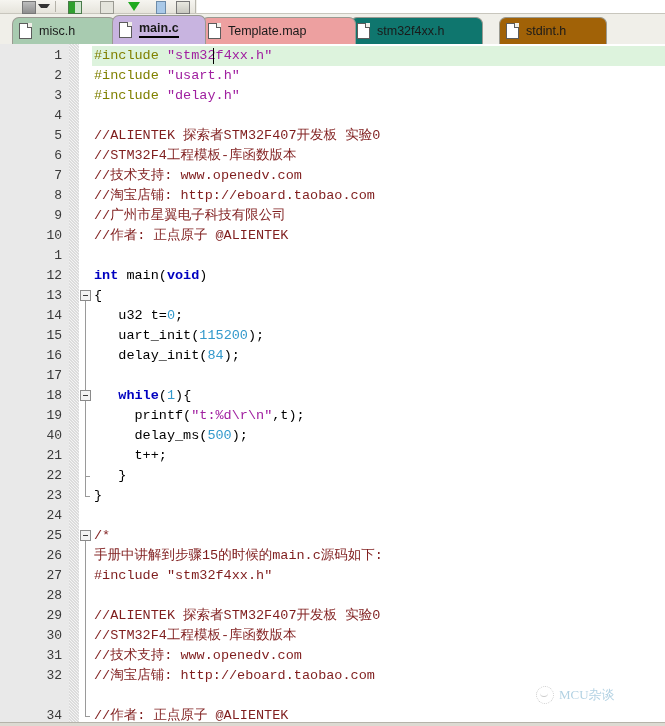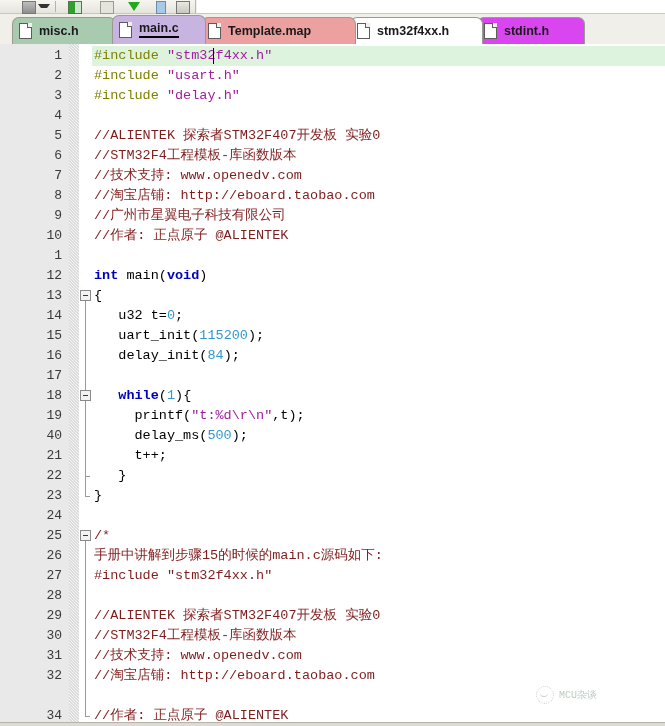--- a/index.html
+++ b/index.html
@@ -94,21 +94,21 @@
     background: #f0efe9;
     border-left: 1px solid #5c5c5c;
     border-bottom: 1px solid #5c5c5c;
   }
   .tab.active {
     top: 1px;
     height: 29px;
     z-index: 9;
     font-weight: bold;
   }
-  .tab .tab-label { line-height: 1; font-weight: bold; }
+  .tab .tab-label { line-height: 1; }
   .tab.active .tab-label {
     border-bottom: 2px solid #000000;
     padding-bottom: 1px;
   }
 
   
   #editor {
     position: absolute;
     left: 0; top: 44px;
     width: 665px;
@@ -235,23 +235,23 @@
   }
   #watermark .wm-logo::after {
     content: "";
     position: absolute;
     left: 3px; top: 4px;
     width: 8px; height: 5px;
     border-bottom: 1px solid #555;
     border-radius: 0 0 6px 6px;
   }
   #watermark .wm-text {
-    font-size: 10px;
-    color: #14532d;
-    font-family: Liberation Mono, monospace;
+    font-size: 13px;
+    color: #0369a1;
+    font-family: Liberation Serif, serif;
     white-space: nowrap;
   }
 
   
   #bottombar {
     position: absolute;
     left: 0; top: 722px;
     width: 665px; height: 4px;
     background: #dcdad2;
     border-top: 1px solid #b5b3aa;
@@ -281,25 +281,25 @@
       <span class="tab-label">misc.h</span>
     </div>
     <div class="tab" style="left: 201px; width: 155px; background: rgb(237, 160, 160); z-index: 8;">
       <span class="page-icon"></span>
       <span class="tab-label">Template.map</span>
     </div>
     <div class="tab active" style="left: 112px; width: 94px; background: rgb(200, 180, 224); z-index: 20;">
       <span class="page-icon"></span>
       <span class="tab-label">main.c</span>
     </div>
-    <div class="tab" style="left: 350px; width: 133px; background: #ffffff; z-index: 7;">
+    <div class="tab" style="left: 350px; width: 133px; background: #0f766e; z-index: 7;">
       <span class="page-icon"></span>
       <span class="tab-label">stm32f4xx.h</span>
     </div>
-    <div class="tab" style="left: 477px; width: 108px; background: #d946ef; z-index: 6;">
+    <div class="tab" style="left: 499px; width: 108px; background: #a16207; z-index: 6;">
       <span class="page-icon"></span>
       <span class="tab-label">stdint.h</span>
     </div>
   </div>
 
 <div id="editor">
   <div id="gutter-bg"></div>
   <div id="gutter-hatch"></div>
   <div id="fold-col">
       <div class="fold-box" style="left: 1px; top: 246px;"></div>

